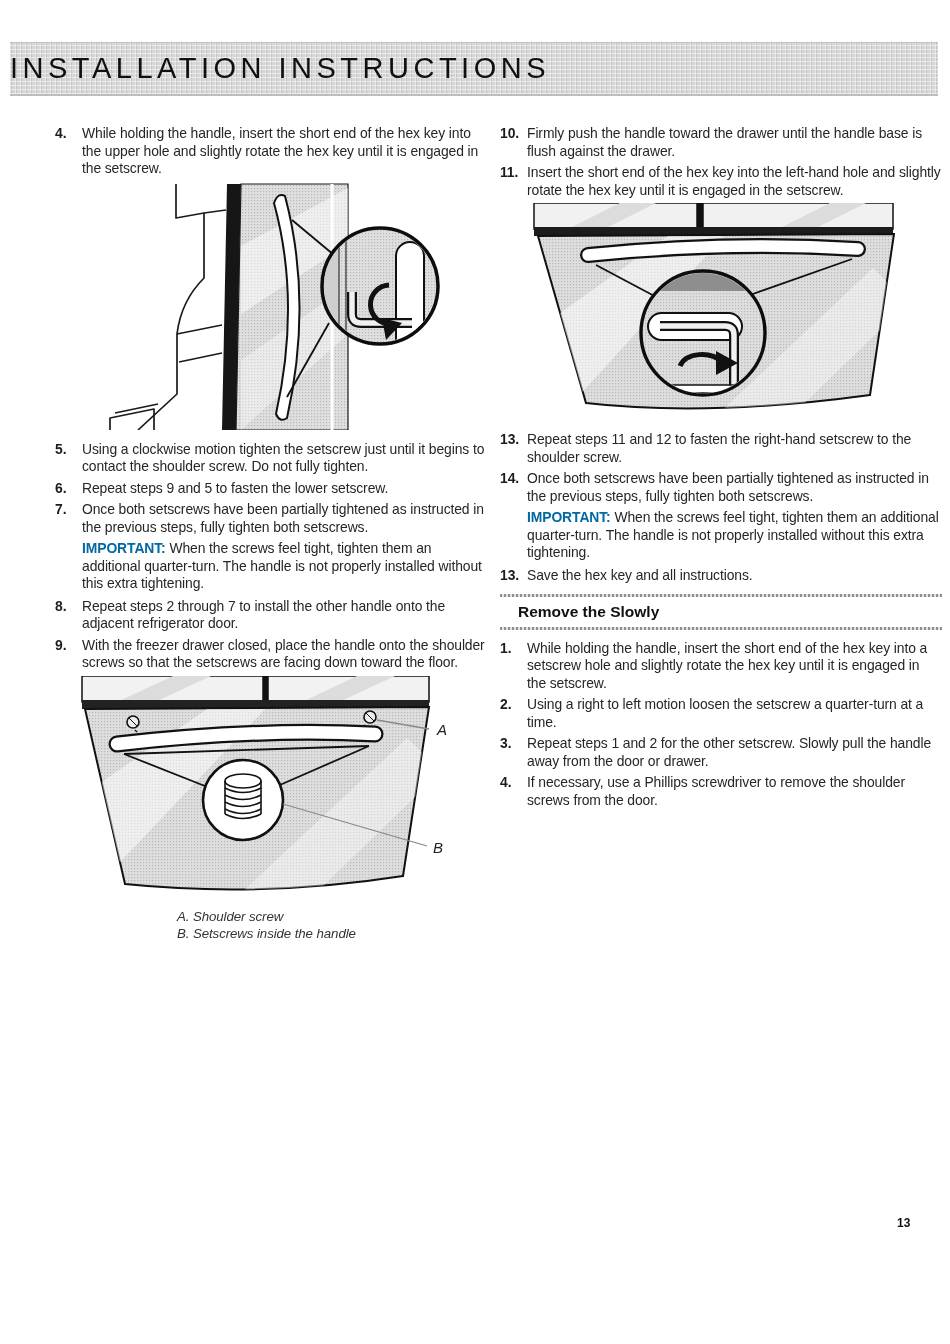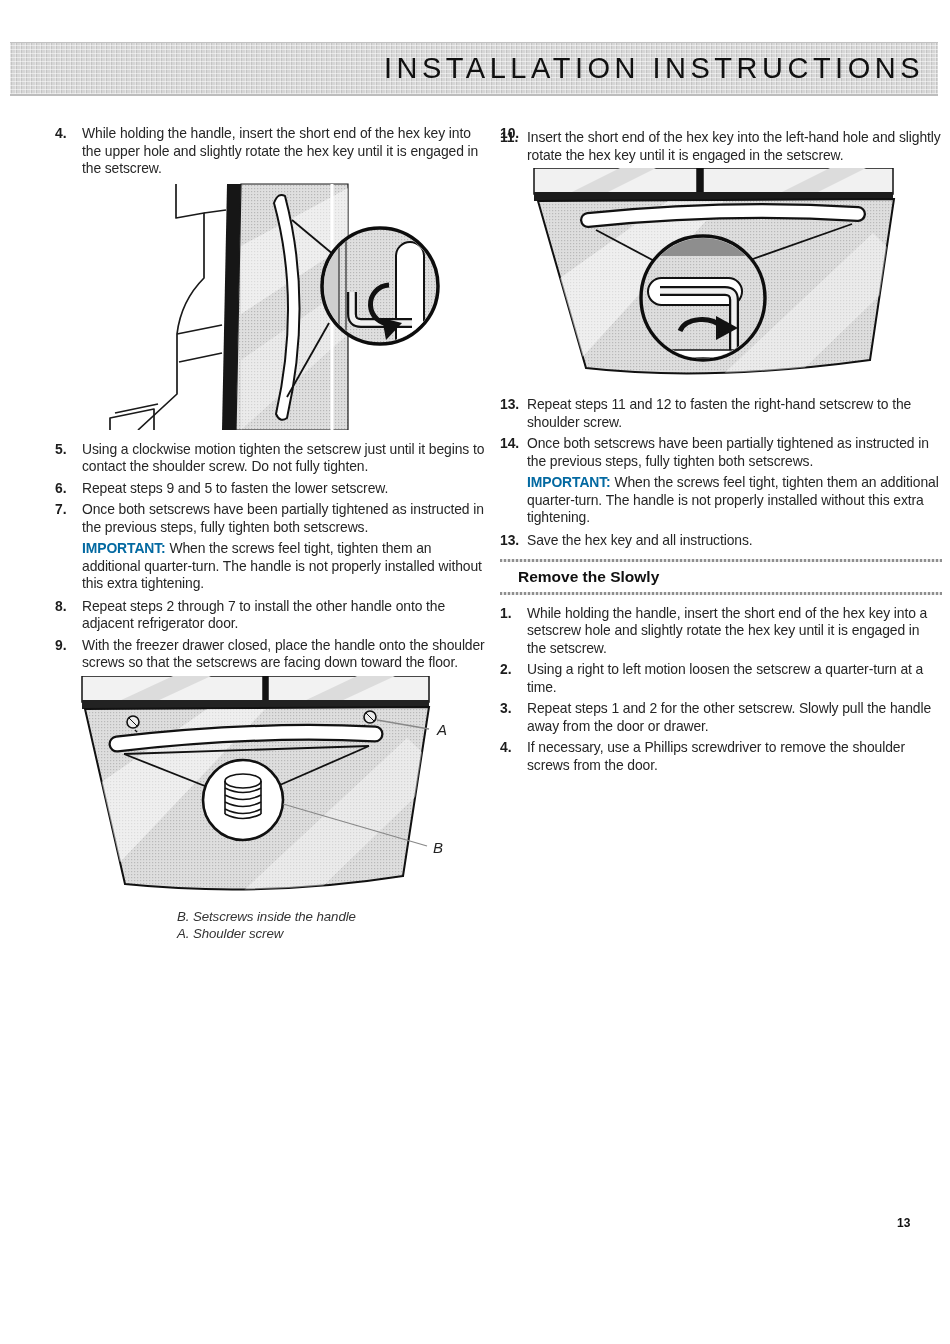--- a/index.html
+++ b/index.html
@@ -1,21 +1,21 @@
 <!DOCTYPE html>
 <html><head>
 <meta charset="utf-8">
 <style>
   html,body{margin:0;padding:0;background:#ffffff;}
   .page{position:relative;width:950px;height:1344px;background:#fff;overflow:hidden;
         font-family:"Liberation Sans",sans-serif;color:#222;}
 
   
   .band{position:absolute;top:42px;left:10px;width:928px;height:54px;box-sizing:border-box;
-        display:flex;align-items:center;justify-content:flex-end;padding-right:14px;
+        display:flex;align-items:center;justify-content:flex-start;padding-right:14px;
         background-color:#d6d6d6;
         background-image:
           repeating-linear-gradient(90deg, rgba(255,255,255,.55) 0 1px, transparent 1px 5px),
           repeating-linear-gradient(0deg, rgba(255,255,255,.5) 0 1px, transparent 1px 4px),
           repeating-linear-gradient(90deg, rgba(130,130,130,.22) 0 2px, transparent 2px 5px);
         border-top:1px solid #c2c2c2;border-bottom:2px solid #bdbdbd;}
   .band-title{font-size:29px;font-weight:500;letter-spacing:4.5px;color:#101010;white-space:nowrap;}
 
   
   .col{position:absolute;top:125px;font-size:13.9px;letter-spacing:-0.1px;line-height:17.5px;color:#262626;}
@@ -183,29 +183,30 @@
         <path d="M148,138 q18,9 36,0" stroke="#111" stroke-width="1.6" fill="none"></path>
       </g>
 
       <line x1="300" y1="44" x2="352" y2="53" stroke="#888" stroke-width="1.3"></line>
       <text x="360" y="59" font-size="15" font-style="italic" fill="#222">A</text>
       <line x1="206" y1="128" x2="350" y2="170" stroke="#888" stroke-width="1.3"></line>
       <text x="356" y="177" font-size="15" font-style="italic" fill="#222">B</text>
     </svg>
 
     <div class="caption">
+      <div>A. Shoulder screw</div>
       <div>B. Setscrews inside the handle</div>
-      <div>A. Shoulder screw</div>
     </div>
   </div>
 
   <div class="col col-right">
 
     <div class="step">
       <span class="num">10.</span>
+      <span class="body">Firmly push the handle toward the drawer until the handle base is flush against the drawer.</span>
     </div>
     <div class="step">
       <span class="num">11.</span>
       <span class="body">Insert the short end of the hex key into the left-hand hole and slightly rotate the hex key until it is engaged in the setscrew.</span>
     </div>
 
     <svg class="fig fig3" width="392" height="220" viewBox="0 0 392 220">
       <defs>
         <pattern id="f3d" width="3" height="3" patternUnits="userSpaceOnUse">
           <rect width="3" height="3" fill="#dedede"></rect>

